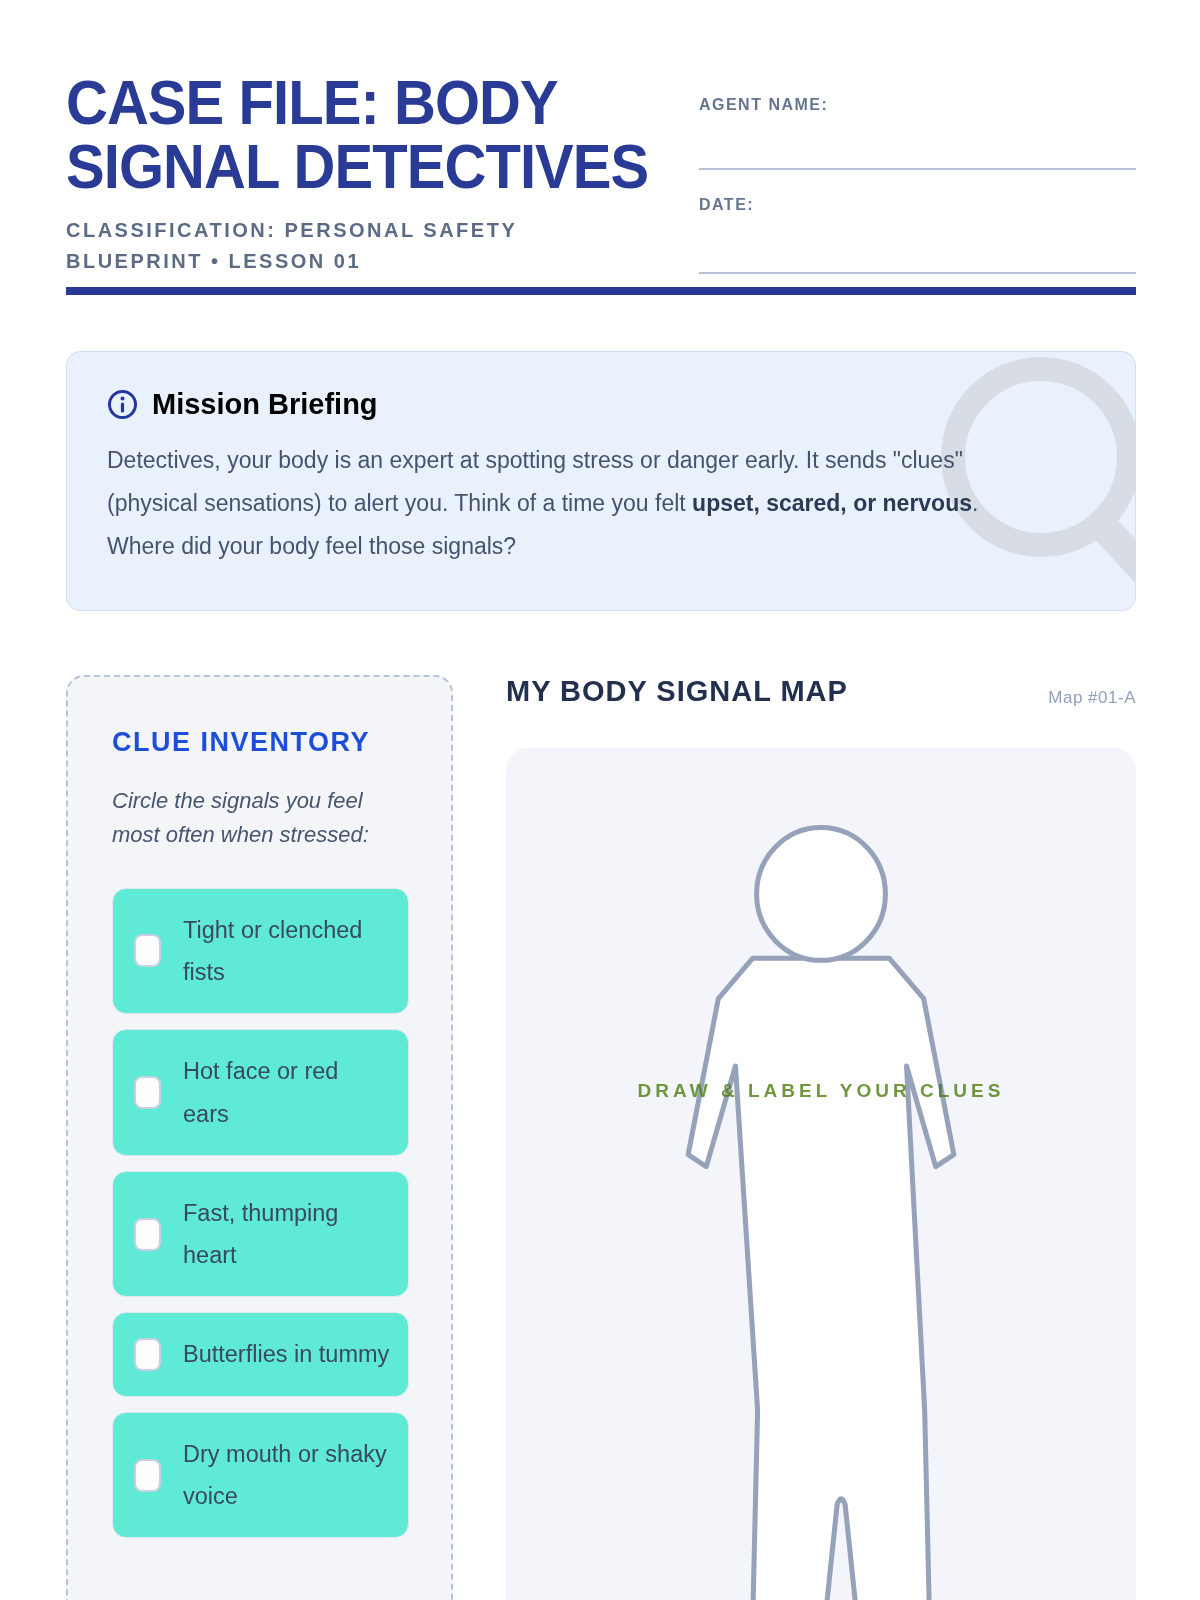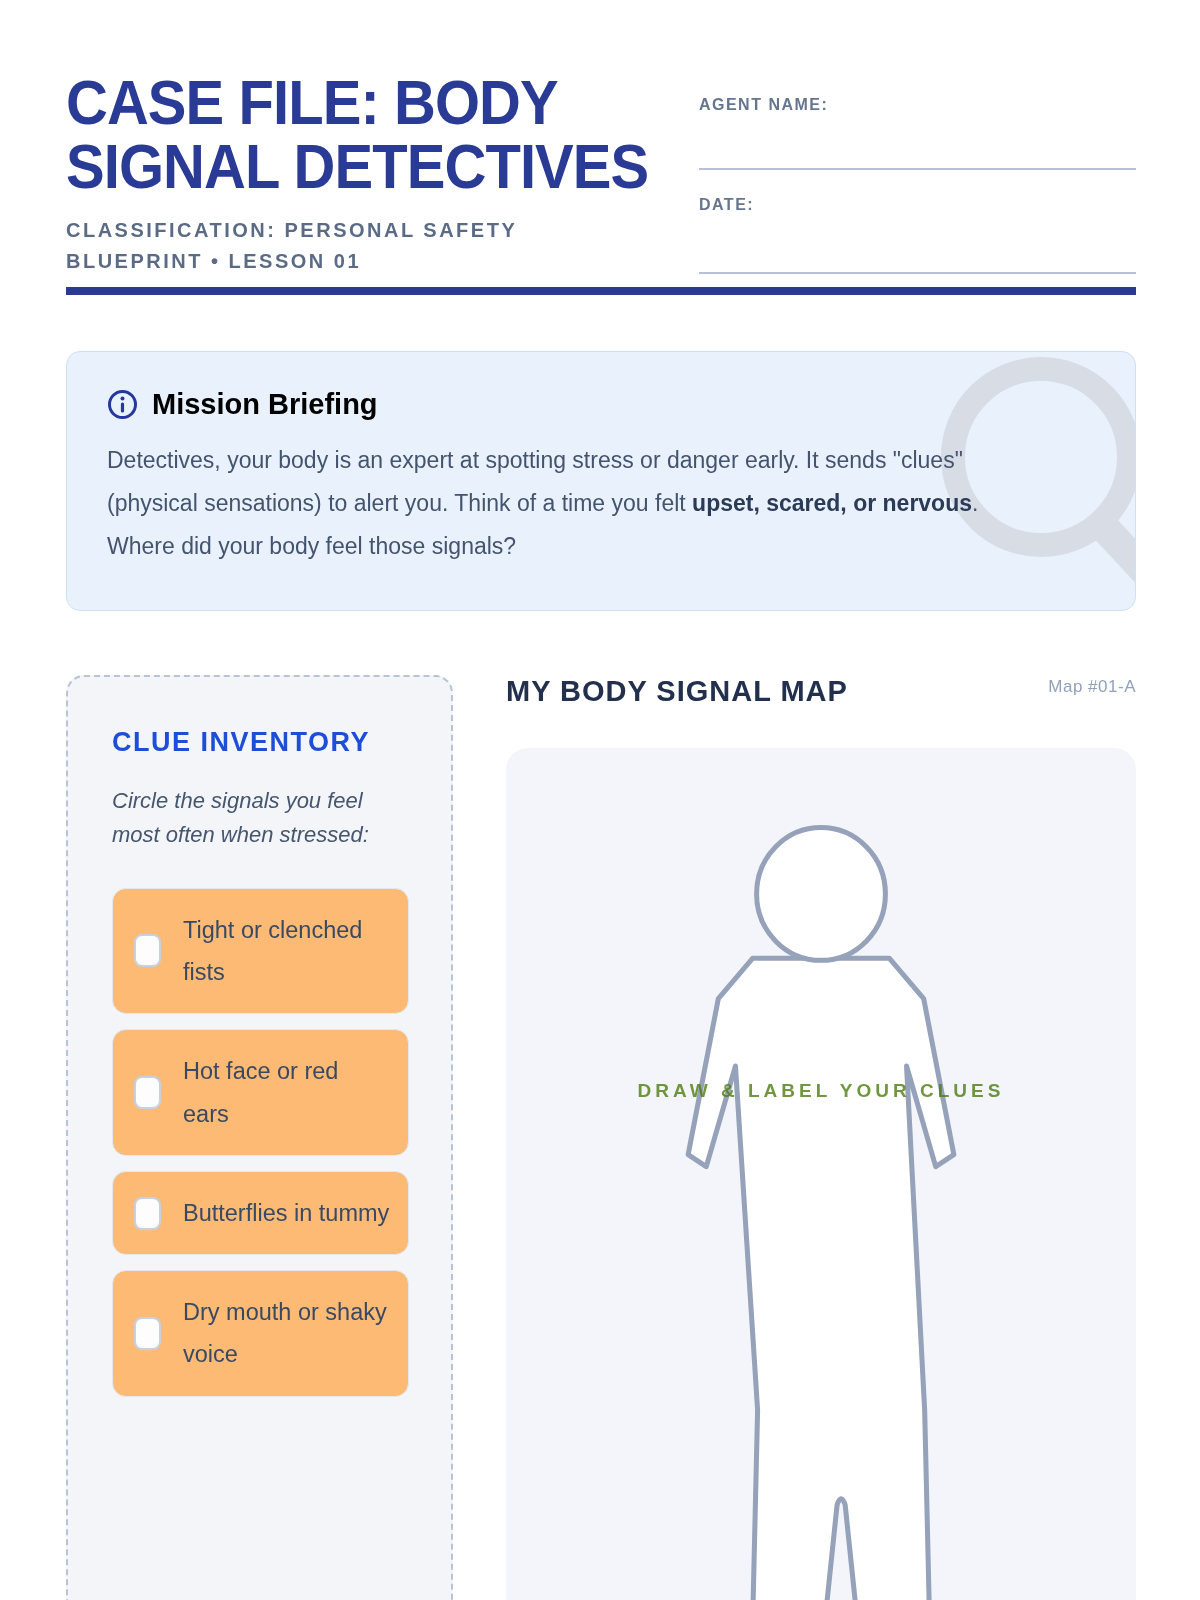--- a/index.html
+++ b/index.html
@@ -37,29 +37,29 @@
   
   .columns { display:flex; gap:53px; margin-top:64px; align-items:flex-start; }
 
   
   .clue-box { width:387px; min-height:1020px; background:#f3f5f9;
               border:2px dashed #b6c3d8; border-radius:18px;
               padding:50px 42px 40px 44px; }
   .clue-title { font-size:27px; font-weight:bold; letter-spacing:1.5px; color:#1d4ed8; }
   .clue-instruction { margin-top:26px; font-style:italic; font-size:22px; line-height:1.55; color:#46566f; }
   .clue-list { margin-top:36px; display:flex; flex-direction:column; gap:15px; }
-  .clue-card { background:#fdba74; border:1.5px solid #e2e8f2; border-radius:14px;
+  .clue-card { background:#5eead4; border:1.5px solid #e2e8f2; border-radius:14px;
                padding:20px 18px 20px 21px; display:flex; align-items:center; gap:22px; }
   .checkbox { flex:0 0 auto; width:27px; height:33px; border:2.5px solid #c5d1e2;
               border-radius:8px; background:#fdfdfe; }
   .clue-label { font-size:23.5px; line-height:1.8; color:#394962; }
 
   
   .map-col { flex:1; }
-  .map-head { display:flex; justify-content:space-between; align-items:flex-start; }
+  .map-head { display:flex; justify-content:space-between; align-items:flex-end; }
   .map-title { font-size:29px; font-weight:bold; letter-spacing:1px; color:#22304e; }
   .map-code { font-size:17px; color:#92a1bb; margin-top:2px; letter-spacing:0.5px; }
   .map-panel { position:relative; margin-top:40px; height:1150px; background:#f3f5fa;
                border-radius:22px; overflow:hidden; }
   .map-panel svg { display:block; width:100%; height:auto; }
   .map-watermark { position:absolute; top:332px; left:0; width:100%; text-align:center;
                    font-size:19px; font-weight:bold; letter-spacing:4px; color:#4d7c0f;
                    opacity:0.8; z-index:2; }
 </style>
 </head>
@@ -112,20 +112,24 @@
           <div class="clue-card">
             <div class="checkbox"></div>
             <div class="clue-label">Tight or clenched fists</div>
           </div>
 
           <div class="clue-card">
             <div class="checkbox"></div>
             <div class="clue-label">Hot face or red ears</div>
           </div>
 
+          <div class="clue-card">
+            <div class="checkbox"></div>
+            <div class="clue-label">Fast, thumping heart</div>
+          </div>
 
           <div class="clue-card">
             <div class="checkbox"></div>
             <div class="clue-label">Butterflies in tummy</div>
           </div>
 
           <div class="clue-card">
             <div class="checkbox"></div>
             <div class="clue-label">Dry mouth or shaky voice</div>
           </div>

